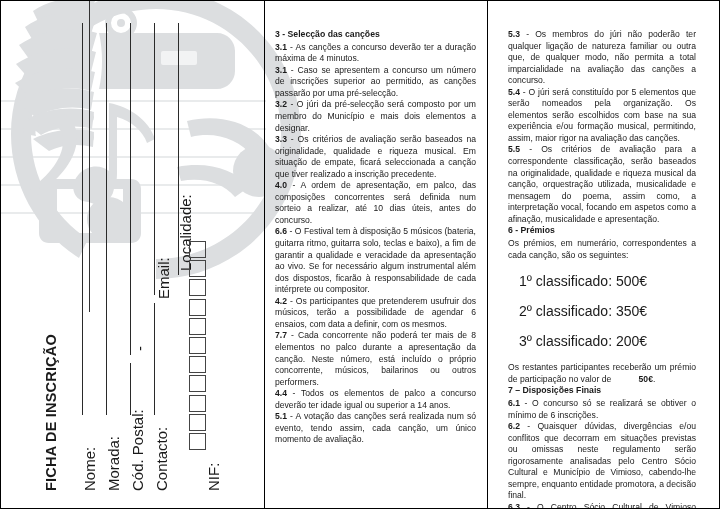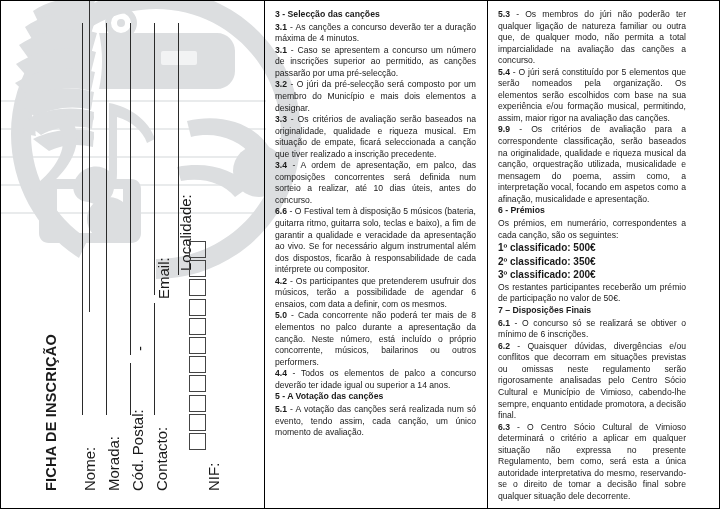--- a/index.html
+++ b/index.html
@@ -80,48 +80,48 @@
     box-sizing:border-box;
     z-index:4;
     background:transparent;
   }
 
   
   .col{
     position:absolute;
     top:0;
     box-sizing:border-box;
-    padding:8px 11px 8px 11px;
+    padding:28px 11px 8px 11px;
     z-index:4;
   }
   .col.mid{left:263px;width:223px;height:509px;}
-  .col.right{left:486px;width:210px;height:509px;}
+  .col.right{left:496px;width:210px;height:509px;}
 
   .sechead{
     font-weight:bold;
     font-size:8.7px;
     margin:0 0 1px 0;
     line-height:1.35;
   }
   .sechead.gap{}
   .para{
     font-size:8.6px;
     line-height:1.345;
     margin:0 0 0 0;
     text-align:justify;
     text-justify:inter-word;
   }
   .para .num{font-weight:bold;}
   .prize{
-    font-size:10px;
-    font-weight:bold;
+    font-size:14px;
+    font-weight:normal;
     line-height:1.36;
-    margin:0;
-  }
-  .para b{font-weight:normal;}
+    margin:11px;
+  }
+  .para b{font-weight:bold;margin-left:25px;}
 </style>
 </head>
 <body>
 
 <div class="page">
 
   <svg class="staff" viewBox="0 0 265 509" preserveAspectRatio="none">
     <g stroke="#e2e4e6" stroke-width="1.6">
       <line x1="0" y1="100" x2="265" y2="100"></line>
       <line x1="0" y1="128" x2="265" y2="128"></line>
@@ -216,36 +216,35 @@
       </div>
   </div>
 
   <div class="col mid">
 
     <div class="sechead">3 - Selecção das canções</div>
     <p class="para"><span class="num">3.1</span> <span>- As canções a concurso deverão ter a duração máxima de 4 minutos.</span></p>
     <p class="para"><span class="num">3.1</span> <span>- Caso se apresentem a concurso um número de inscrições superior ao permitido, as canções passarão por uma pré-selecção.</span></p>
     <p class="para"><span class="num">3.2</span> <span>- O júri da pré-selecção será composto por um membro do Município e mais dois elementos a designar.</span></p>
     <p class="para"><span class="num">3.3</span> <span>- Os critérios de avaliação serão baseados na originalidade, qualidade e riqueza musical. Em situação de empate, ficará seleccionada a canção que tiver realizado a inscrição precedente.</span></p>
-    <p class="para"><span class="num">3.4</span> <span>- A ordem de apresentação, em palco, das composições concorrentes será definida num sorteio a realizar, até 10 dias úteis, antes do concurso.</span></p>
+    <p class="para"><span class="num">4.0</span> <span>- A ordem de apresentação, em palco, das composições concorrentes será definida num sorteio a realizar, até 10 dias úteis, antes do concurso.</span></p>
 
     <p class="para"><span class="num">6.6</span> <span>- O Festival tem à disposição 5 músicos (bateria, guitarra ritmo, guitarra solo, teclas e baixo), a fim de garantir a qualidade e veracidade da apresentação ao vivo. Se for necessário algum instrumental além dos dispostos, ficarão à responsabilidade de cada intérprete ou compositor.</span></p>
     <p class="para"><span class="num">4.2</span> <span>- Os participantes que pretenderem usufruir dos músicos, terão a possibilidade de agendar 6 ensaios, com data a definir, com os mesmos.</span></p>
-    <p class="para"><span class="num">5.0</span> <span>- Cada concorrente não poderá ter mais de 8 elementos no palco durante a apresentação da canção. Neste número, está incluído o próprio concorrente, músicos, bailarinos ou outros performers.</span></p>
+    <p class="para"><span class="num">7.7</span> <span>- Cada concorrente não poderá ter mais de 8 elementos no palco durante a apresentação da canção. Neste número, está incluído o próprio concorrente, músicos, bailarinos ou outros performers.</span></p>
     <p class="para"><span class="num">4.4</span> <span>- Todos os elementos de palco a concurso deverão ter idade igual ou superior a 14 anos.</span></p>
 
-    <div class="sechead gap">5 - A Votação das canções</div>
     <p class="para"><span class="num">5.1</span> <span>- A votação das canções será realizada num só evento, tendo assim, cada canção, um único momento de avaliação.</span></p>
   </div>
 
   <div class="col right">
 
     <p class="para"><span class="num">5.3</span> <span>- Os membros do júri não poderão ter qualquer ligação de natureza familiar ou outra que, de qualquer modo, não permita a total imparcialidade na avaliação das canções a concurso.</span></p>
     <p class="para"><span class="num">5.4</span> <span>- O júri será constituído por 5 elementos que serão nomeados pela organização. Os elementos serão escolhidos com base na sua experiência e/ou formação musical, permitindo, assim, maior rigor na avaliação das canções.</span></p>
-    <p class="para"><span class="num">9.9</span> <span>- Os critérios de avaliação para a correspondente classificação, serão baseados na originalidade, qualidade e riqueza musical da canção, orquestração utilizada, musicalidade e mensagem do poema, assim como, a interpretação vocal, focando em aspetos como a afinação, musicalidade e apresentação.</span></p>
+    <p class="para"><span class="num">5.5</span> <span>- Os critérios de avaliação para a correspondente classificação, serão baseados na originalidade, qualidade e riqueza musical da canção, orquestração utilizada, musicalidade e mensagem do poema, assim como, a interpretação vocal, focando em aspetos como a afinação, musicalidade e apresentação.</span></p>
 
     <div class="sechead gap">6 - Prémios</div>
     <p class="para">Os prémios, em numerário, correspondentes a cada canção, são os seguintes:</p>
     <p class="prize">1º classificado: 500€</p>
     <p class="prize">2º classificado: 350€</p>
     <p class="prize">3º classificado: 200€</p>
     <p class="para"><span>Os restantes participantes receberão um prémio de participação no valor de </span><b>50€</b><span>.</span></p>
 
     <div class="sechead gap">7 – Disposições Finais</div>
     <p class="para"><span class="num">6.1</span> <span>- O concurso só se realizará se obtiver o mínimo de 6 inscrições.</span></p>

